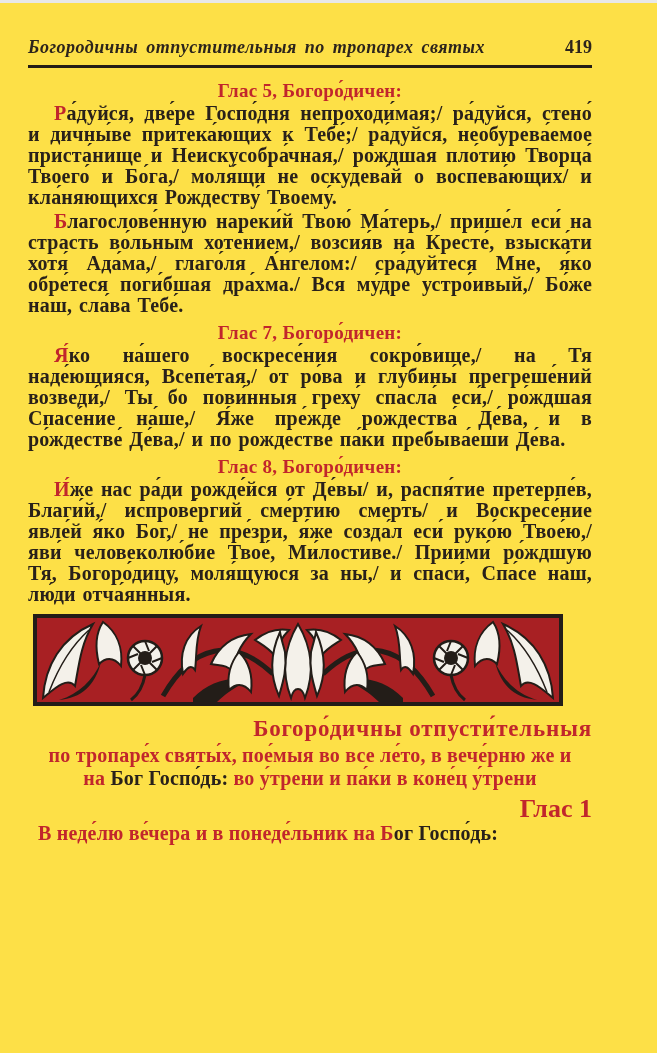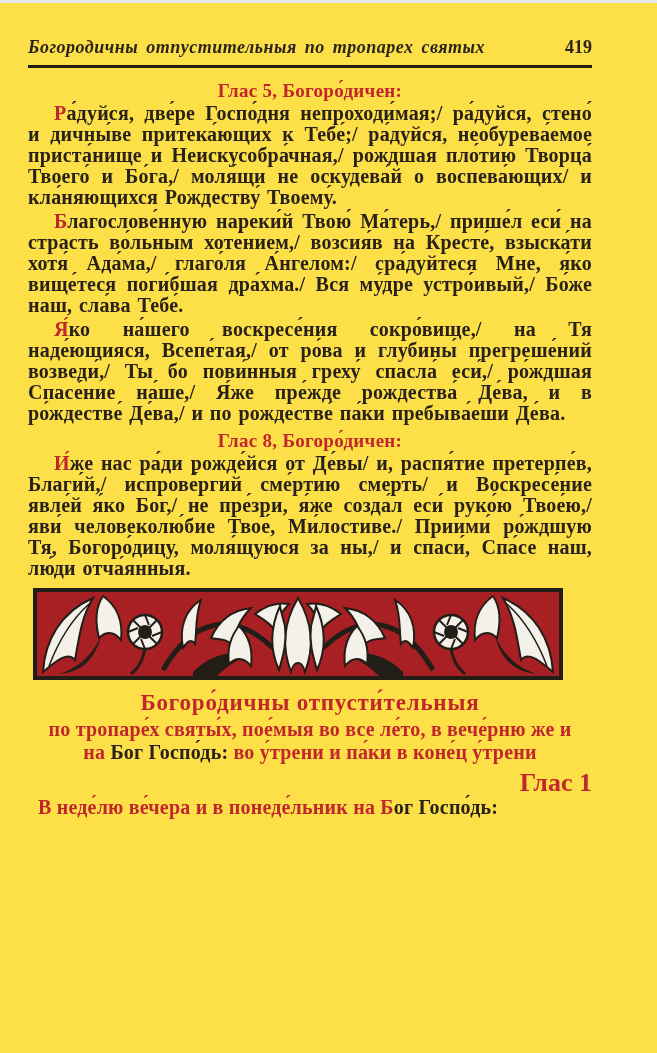--- a/index.html
+++ b/index.html
@@ -20,21 +20,21 @@
     font-size:19px; line-height:19px; color:#c1262c; letter-spacing:0.3px; }
   .glas-heading.mid { margin-top:7px; }
 
   p.trop { margin:3px 0 0; font-weight:700; font-size:20px; line-height:21px;
     text-align:justify; text-align-last:left; text-indent:26px;
     letter-spacing:0.2px; word-spacing:1.5px; color:#29211a; }
   .init { color:#c1262c; }
 
   .ornament { display:block; width:530px; height:92px; margin:9px 0 0 5px; }
 
-  .sec-title { margin:11px 0 0; text-align:center; font-weight:700;
+  .sec-title { margin:11px 0 0; text-align:right; font-weight:700;
     font-size:23px; line-height:24px; color:#c1262c; letter-spacing:0.8px; }
   .sec-sub { margin:3px auto 0; max-width:548px; text-align:center; font-weight:700;
     font-size:20px; line-height:23px; color:#c1262c; letter-spacing:0.2px; }
   .black-part { color:#29211a; }
   .glas1-heading { margin:9px 0 0; text-align:right; font-weight:700;
     font-size:26px; line-height:20px; color:#c1262c; }
   .rubric { margin:3px 0 0 10px; font-weight:700; font-size:20px; line-height:22px;
     color:#c1262c; letter-spacing:0.2px; }
 </style>
 </head>
@@ -45,22 +45,23 @@
 
     <div class="running">
       <span>Богородичны отпустительныя по тропарех святых</span>
       <span class="pageno">419</span>
     </div>
     <div class="rule"></div>
 
     <div class="glas-heading">Глас 5, Богоро́дичен:</div>
     <p class="trop"><span class="init">Р</span><span>а́дуйся, две́ре Госпо́дня непроходи́мая;/ ра́дуйся, стено́ и дичны́ве притека́ющих к Тебе́;/ ра́дуйся, необурева́емое приста́нище и Неискусобра́чная,/ ро́ждшая пло́тию Творца́ Твоего́ и Бо́га,/ моля́щи не оскудева́й о воспева́ющих/ и кла́няющихся Рождеству́ Твоему́.</span></p>
 
-    <p class="trop"><span class="init">Б</span><span>лагослове́нную нареки́й Твою́ Ма́терь,/ прише́л еси́ на страсть во́льным хоте́нием,/ возсия́в на Кресте́, взыска́ти хотя́ Ада́ма,/ глаго́ля А́нгелом:/ сра́дуйтеся Мне, я́ко вище́теся поги́бшая дра́хма./ Вся му́дре устро́ивый,/ Бо́же наш, сла́ва Тебе́.</span></p>
+    <p class="trop"><span class="init">Б</span><span>лагослове́нную нареки́й Твою́ Ма́терь,/ прише́л еси́ на страсть во́льным хоте́нием,/ возсия́в на Кресте́, взыска́ти хотя́ Ада́ма,/ глаго́ля А́нгелом:/ сра́дуйтеся Мне, я́ко обре́теся поги́бшая дра́хма./ Вся му́дре устро́ивый,/ Бо́же наш, сла́ва Тебе́.</span></p>
 
+    <div class="glas-heading mid">Глас 7, Богоро́дичен:</div>
     <p class="trop"><span class="init">Я́</span><span>ко на́шего воскресе́ния сокро́вище,/ на Тя наде́ющияся, Всепе́тая,/ от ро́ва и глубины́ прегреше́ний возведи́,/ Ты бо пови́нныя греху́ спасла́ еси́,/ ро́ждшая Спасе́ние на́ше,/ Я́же пре́жде рождества́ Де́ва, и в ро́ждестве́ Де́ва,/ и по рождестве́ па́ки пребыва́еши Де́ва.</span></p>
 
     <div class="glas-heading mid">Глас 8, Богоро́дичен:</div>
     <p class="trop"><span class="init">И́</span><span>же нас ра́ди рожде́йся от Де́вы/ и, распя́тие претерпе́в, Благи́й,/ испрове́ргий сме́ртию смерть/ и Воскресе́ние явле́й я́ко Бог,/ не пре́зри, я́же созда́л еси́ руко́ю Твое́ю,/ яви́ человеколю́бие Твое́, Ми́лостиве./ Приими́ ро́ждшую Тя, Богоро́дицу, моля́щуюся за ны,/ и спаси́, Спа́се наш, лю́ди отча́янныя.</span></p>
 
     <svg class="ornament" viewBox="0 0 530 92" preserveAspectRatio="none" aria-hidden="true">
       <rect x="0" y="0" width="530" height="92" fill="#231d18"></rect>
       <rect x="4" y="4" width="522" height="84" fill="#a82023"></rect>
       <defs>
         <g id="half">

